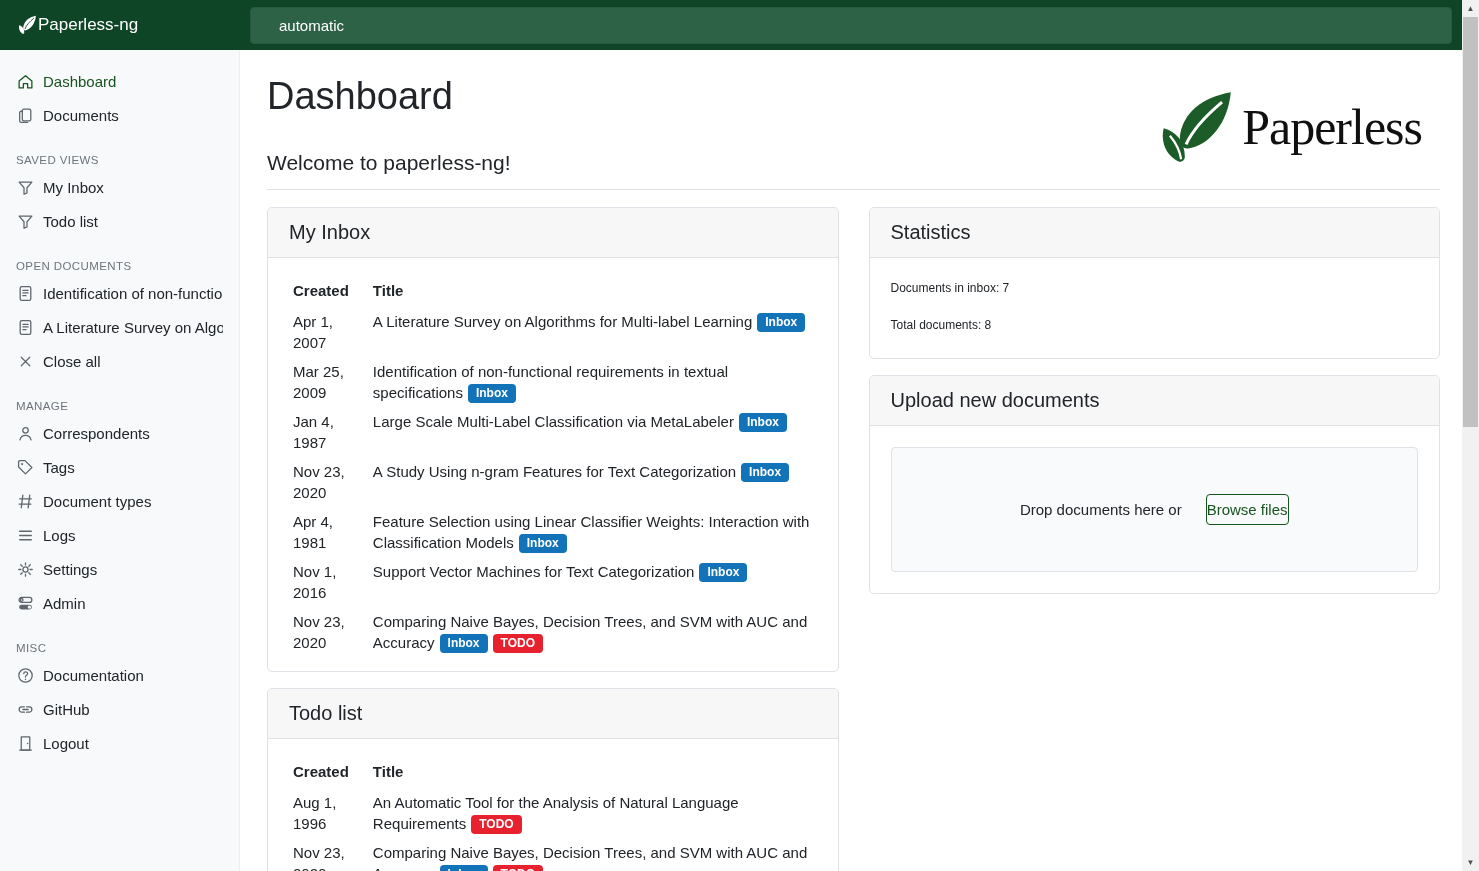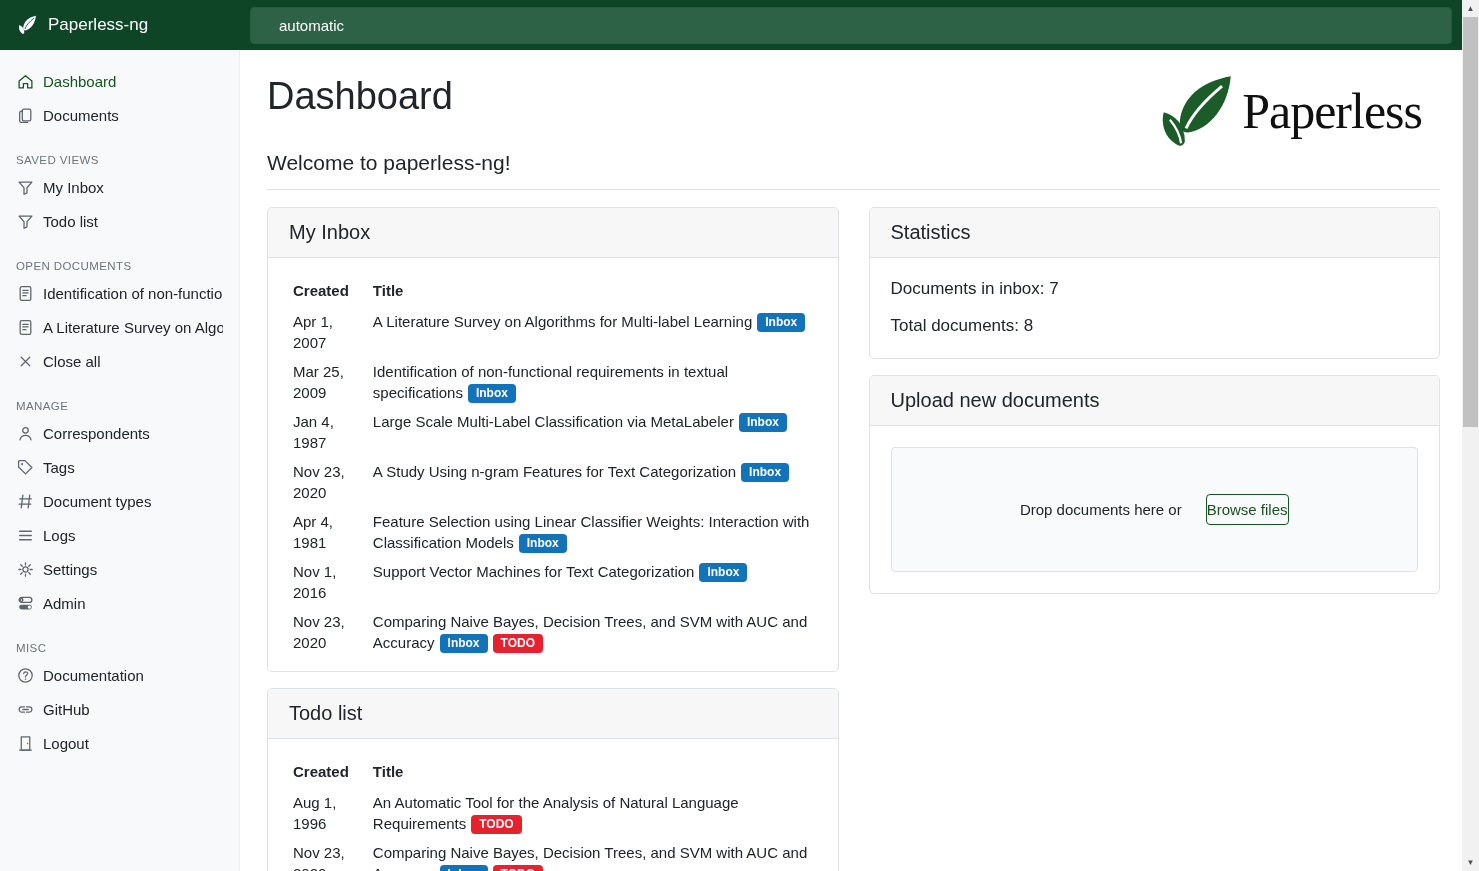--- a/index.html
+++ b/index.html
@@ -3,21 +3,21 @@
 <meta charset="utf-8">
 <style>
   * { margin:0; padding:0; box-sizing:border-box; }
   html,body { width:1479px; height:871px; overflow:hidden; background:#fff;
     font-family:"Liberation Sans","DejaVu Sans",sans-serif; color:#212529; }
 
   
   .navbar { position:absolute; top:0; left:0; width:1462px; height:50px;
     background:#0e4527; display:flex; align-items:center; z-index:30; }
   .brand { width:240px; min-width:240px; height:50px; display:flex; align-items:center;
-    padding-left:16px; gap:10px; }
+    padding-left:16px; gap:0; }
   .brand-text { color:#fff; font-size:17px; }
   .nav-search { flex:1; margin:0 10px 0 10px; height:37px; background:#2d6247;
     border:1px solid #275a40; border-radius:4px; color:#fff; font-size:15px;
     padding:0 28px; outline:none; }
   .nav-search::placeholder { color:#e8efe9; }
 
   
   .sidebar { position:absolute; top:50px; left:0; bottom:0; width:240px;
     background:#f8f9fa; border-right:1px solid #eceeef; padding-top:14px; overflow:hidden; }
   .side-item { display:flex; align-items:center; gap:9px; padding:8px 16px;
@@ -30,21 +30,21 @@
   .side-heading { margin:22px 16px 4px 16px; font-size:11.5px; color:#6c747c;
     letter-spacing:.4px; }
 
   
   .main { position:absolute; top:50px; left:240px; width:1222px; bottom:0;
     padding:25px 22px 0 27px; overflow:hidden; }
   .page-head { display:flex; justify-content:space-between; align-items:flex-start;
     border-bottom:1px solid #dee2e6; padding-bottom:14px; }
   .page-title { font-size:38px; font-weight:300; line-height:1.15; color:#212529; }
   .page-sub { font-size:21px; font-weight:400; margin-top:32px; }
-  .logo { display:flex; align-items:center; gap:6px; margin-right:18px; margin-top:0; }
+  .logo { display:flex; align-items:center; gap:6px; margin-right:18px; margin-top:16px; }
   .logo-text { font-family:"Liberation Serif","DejaVu Serif",serif; font-size:50px;
     color:#101010; letter-spacing:-1px; line-height:1; }
 
   .cols { display:flex; gap:30px; margin-top:17px; }
   .col { width:50%; }
 
   .card { background:#fff; border:1px solid #dee2e6; border-radius:5px; margin-bottom:16px;
     overflow:hidden; }
   .card-header { background:#f7f7f8; border-bottom:1px solid #dee2e6;
     padding:13px 21px; font-size:20px; }
@@ -52,21 +52,21 @@
 
   table.doc-table { border-collapse:collapse; width:100%; font-size:15px; }
   .doc-table th { text-align:left; font-weight:700; padding:4px 12px 8px 12px; }
   .doc-table td { padding:4px 12px; vertical-align:top; line-height:21px; }
   .doc-table td.date { width:74px; white-space:normal; }
   .doc-table a.doc-link { color:#212529; text-decoration:none; cursor:pointer; }
   .badge { display:inline-block; color:#fff; font-size:12px; font-weight:700;
     padding:2px 8px 3px 8px; border-radius:4px; margin-left:5px; line-height:14px;
     vertical-align:1px; cursor:pointer; }
 
-  .stat-body { padding:20px 21px 6px 21px; font-size:17px; }
+  .stat-body { padding:20px 21px 6px 21px; font-size:12px; }
   .stat-body p { margin-bottom:16px; line-height:21px; }
 
   .upload-body { padding:21px; }
   .dropzone { background:#f9fafb; border:1px solid #dee2e6; border-radius:4px;
     height:125px; display:flex; align-items:center; justify-content:center; gap:24px;
     font-size:15px; }
   .browse-btn { background:transparent; border:1px solid #17541f; color:#17541f;
     border-radius:4px; font-size:15px; padding:6px 0; cursor:pointer;
     font-family:inherit; }
 

